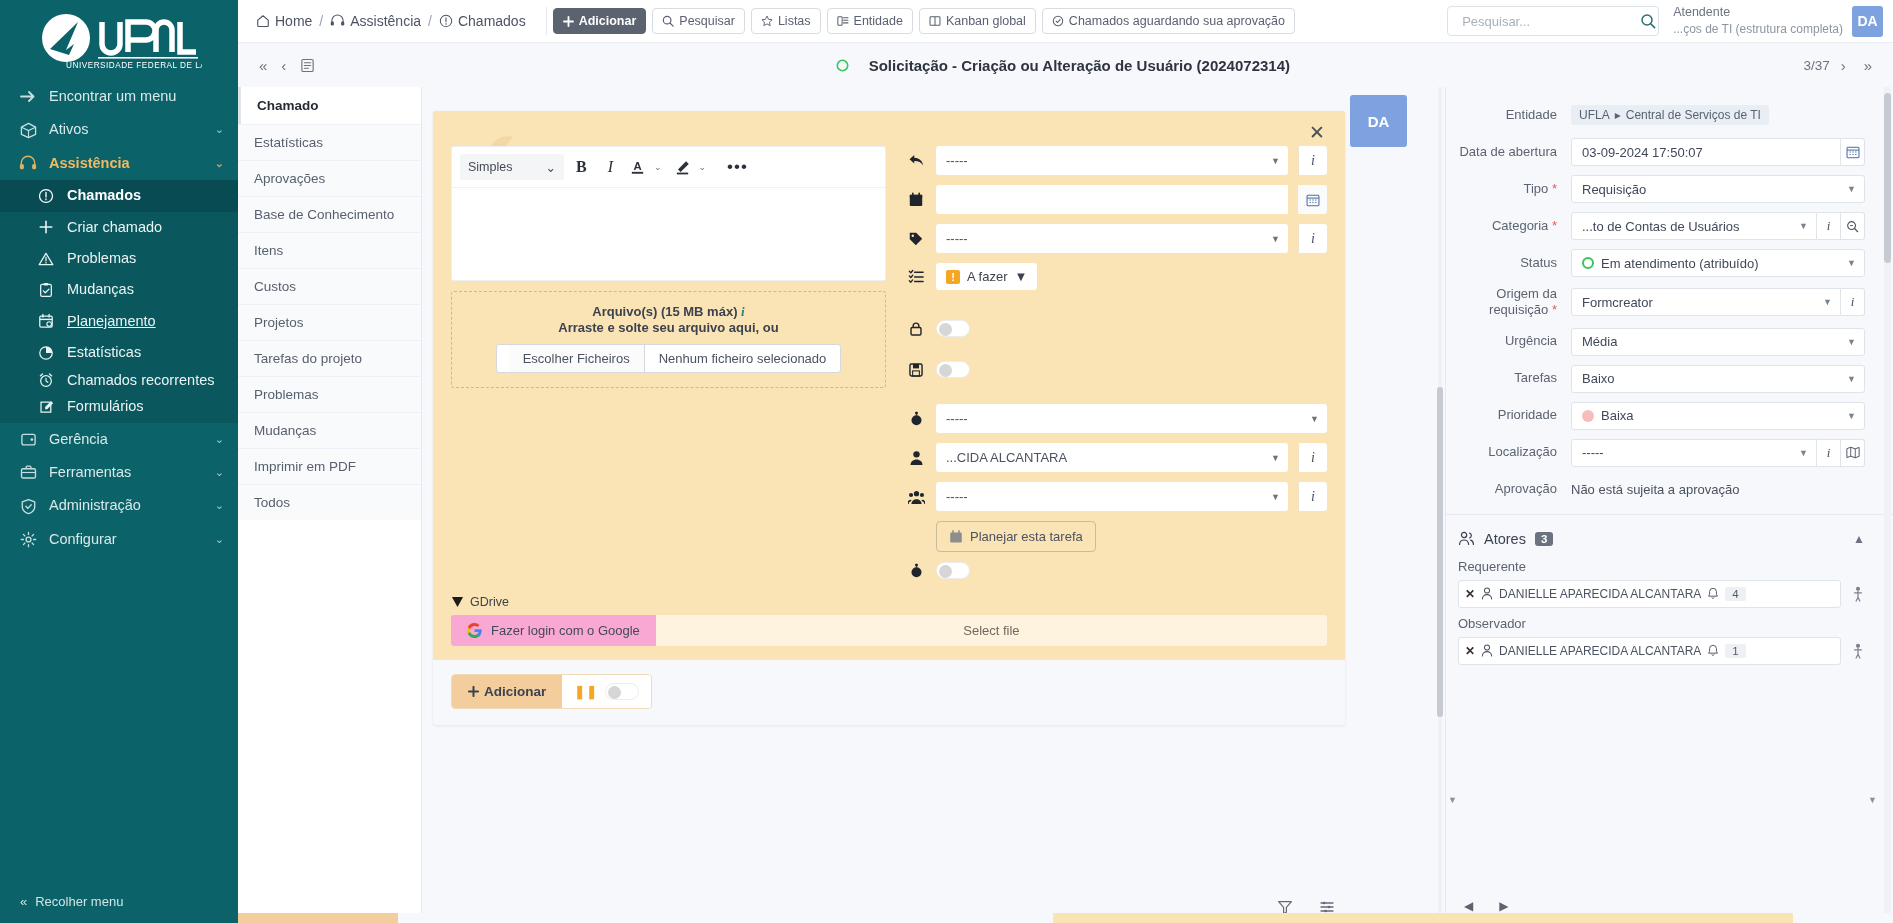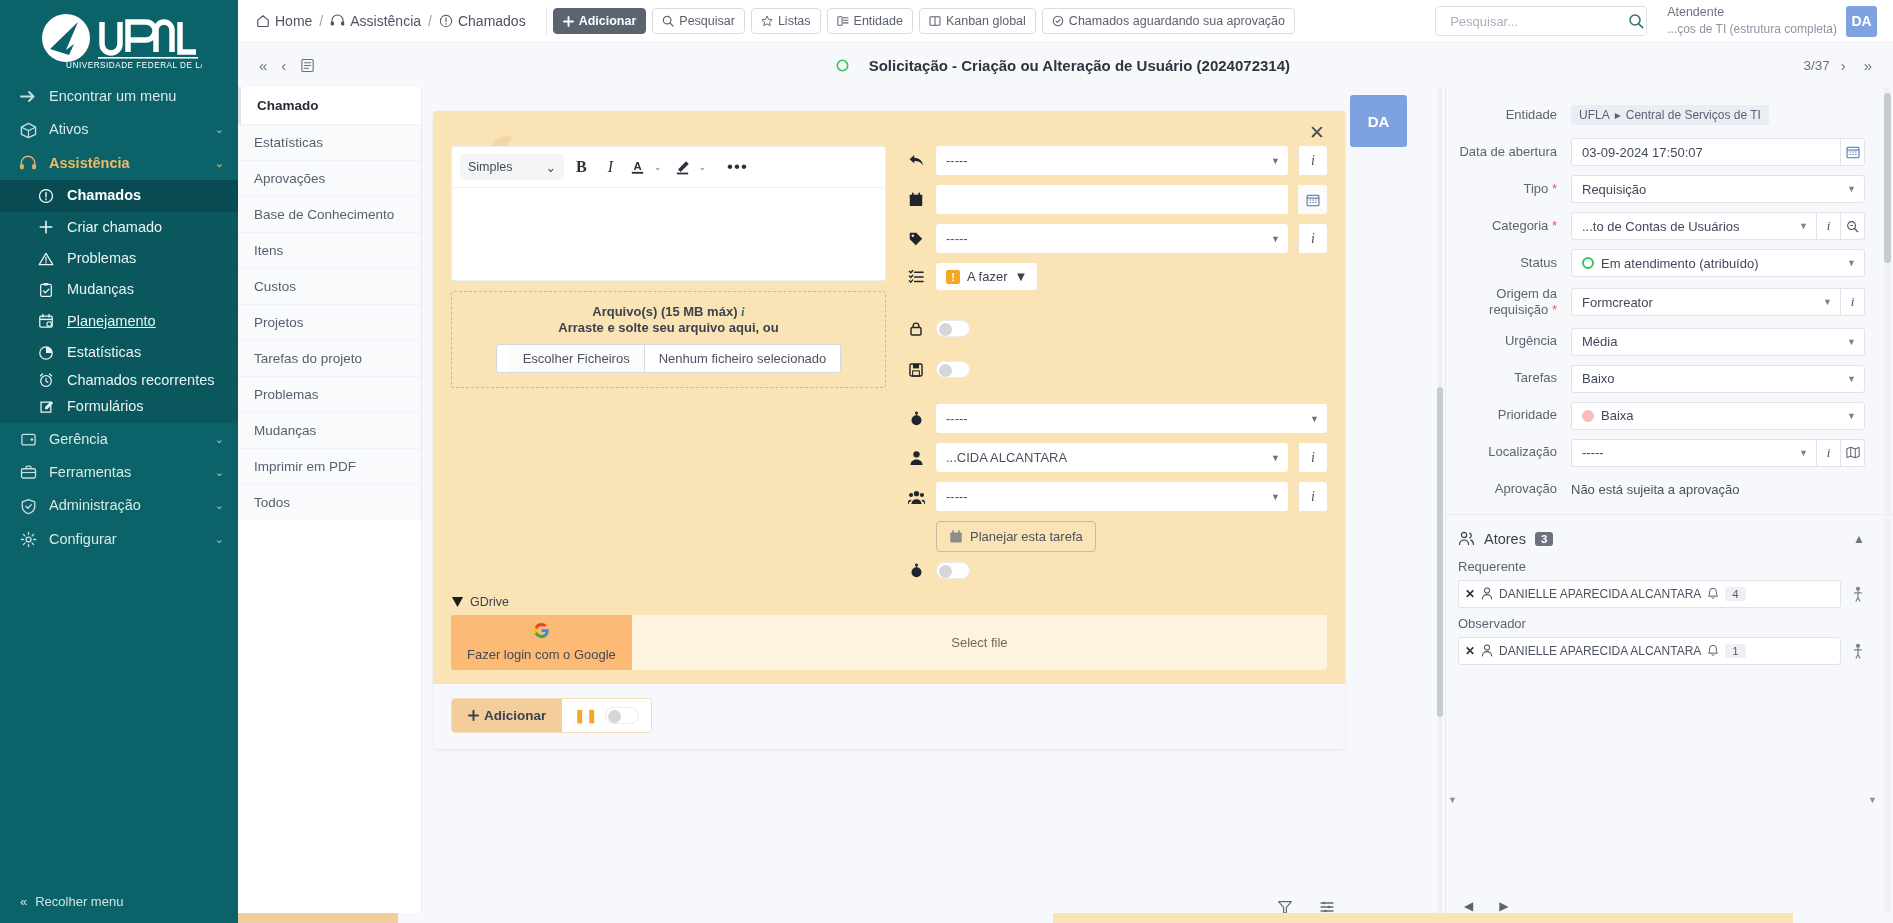--- a/index.html
+++ b/index.html
@@ -69,21 +69,21 @@
   .bc-link { display:flex; align-items:center; gap:5px; cursor:pointer; }
   .vsep { width:1px; height:28px; background:#e4e8ee; margin: 0 6px; }
   .tbtns { display:flex; align-items:center; gap:6px; }
   .tbtn {
     display:flex; align-items:center; gap:5px;
     height:26px; padding: 0 9px;
     border:1px solid #d7dce3; border-radius:4px;
     background:#fff; color:#5a6170; font-size:12.5px; cursor:pointer; white-space:nowrap;
   }
   .tbtn.primary { background:#5b6270; border-color:#5b6270; color:#fff; font-weight:bold; }
-  .search-wrap { margin-left:auto; display:flex; align-items:center; gap:20px; padding-right:16px; }
+  .search-wrap { margin-left:auto; display:flex; align-items:center; gap:14px; padding-right:10px; }
   .searchbox {
     width: 212px; height:30px; border:1px solid #dde2e9; border-radius:4px;
     display:flex; align-items:center; padding: 0 8px 0 12px; background:#fff;
   }
   .searchbox input { border:0; outline:0; flex:1; font-size:13px; color:#4c5464; font-family:inherit; background:transparent; }
   .searchbox input::placeholder { color:#a8b0bc; }
   .userbox { display:flex; align-items:center; gap:9px; cursor:pointer; }
   .uname { font-size:12.5px; color:#6d7481; line-height:1.35; text-align:left; }
   .uname .l2 { color:#8d95a2; font-size:12px; }
   .avatar { width:31px; height:31px; border-radius:3px; background:#7ea2e0; color:#fff; display:flex; align-items:center; justify-content:center; font-size:14px; font-weight:bold; }
@@ -175,21 +175,21 @@
   .toggle i { position:absolute; left:2px; top:1.5px; width:13px; height:13px; border-radius:50%; background:#d6d6d6; display:block;}
   .plan-btn {
     display:inline-flex; align-items:center; gap:7px; border:1px solid #c7bba0; border-radius:4px;
     padding: 7px 12px; font-size:13px; color:#4c5261; cursor:pointer; background:transparent;
   }
 
   
   .gdrive-wrap { padding: 6px 18px 0 18px; position:relative; z-index:2;}
   .gd-label { display:flex; align-items:center; gap:6px; font-size:12.5px; color:#3c4250; }
   .gd-row { margin-top:6px; display:flex; border-radius:3px; overflow:hidden; }
-  .gd-login { background:#fdba74; padding: 8px 16px; font-size:13px; color:#44495a; display:flex; align-items:center; gap:9px; cursor:pointer;flex-direction:column;}
+  .gd-login { background:#f9a8d4; padding: 8px 16px; font-size:13px; color:#44495a; display:flex; align-items:center; gap:9px; cursor:pointer;}
   .gd-select { flex:1; background:#fdf3df; display:flex; align-items:center; justify-content:center; font-size:13px; color:#6f6a5e; cursor:pointer;}
   .card-footer { margin-top:14px; background:#f6f8fb; padding: 14px 18px 16px 18px; border-radius:0 0 3px 3px; position:relative; z-index:2;}
   .add-group { display:inline-flex; border-radius:4px; overflow:hidden; border:1px solid #f0dcb8;}
   .add-btn { background:#f3cd9c; color:#3d4250; font-size:13.5px; font-weight:bold; padding: 9px 16px; cursor:pointer; display:flex; align-items:center; gap:5px;}
   .add-tog { background:#fff; display:flex; align-items:center; gap:7px; padding: 0 12px; }
   .pause-ic { color:#f5a623; font-size:13px; letter-spacing:1px; font-weight:bold;}
 
   
   .c-scroll { position:absolute; right:2px; top: 300px; width:6px; height:330px; background:#c6cbd3; border-radius:3px; z-index:3;}
   .c-track  { position:absolute; right:3px; top: 0; width:4px; height:100%; background:#eef0f3; z-index:2;}

